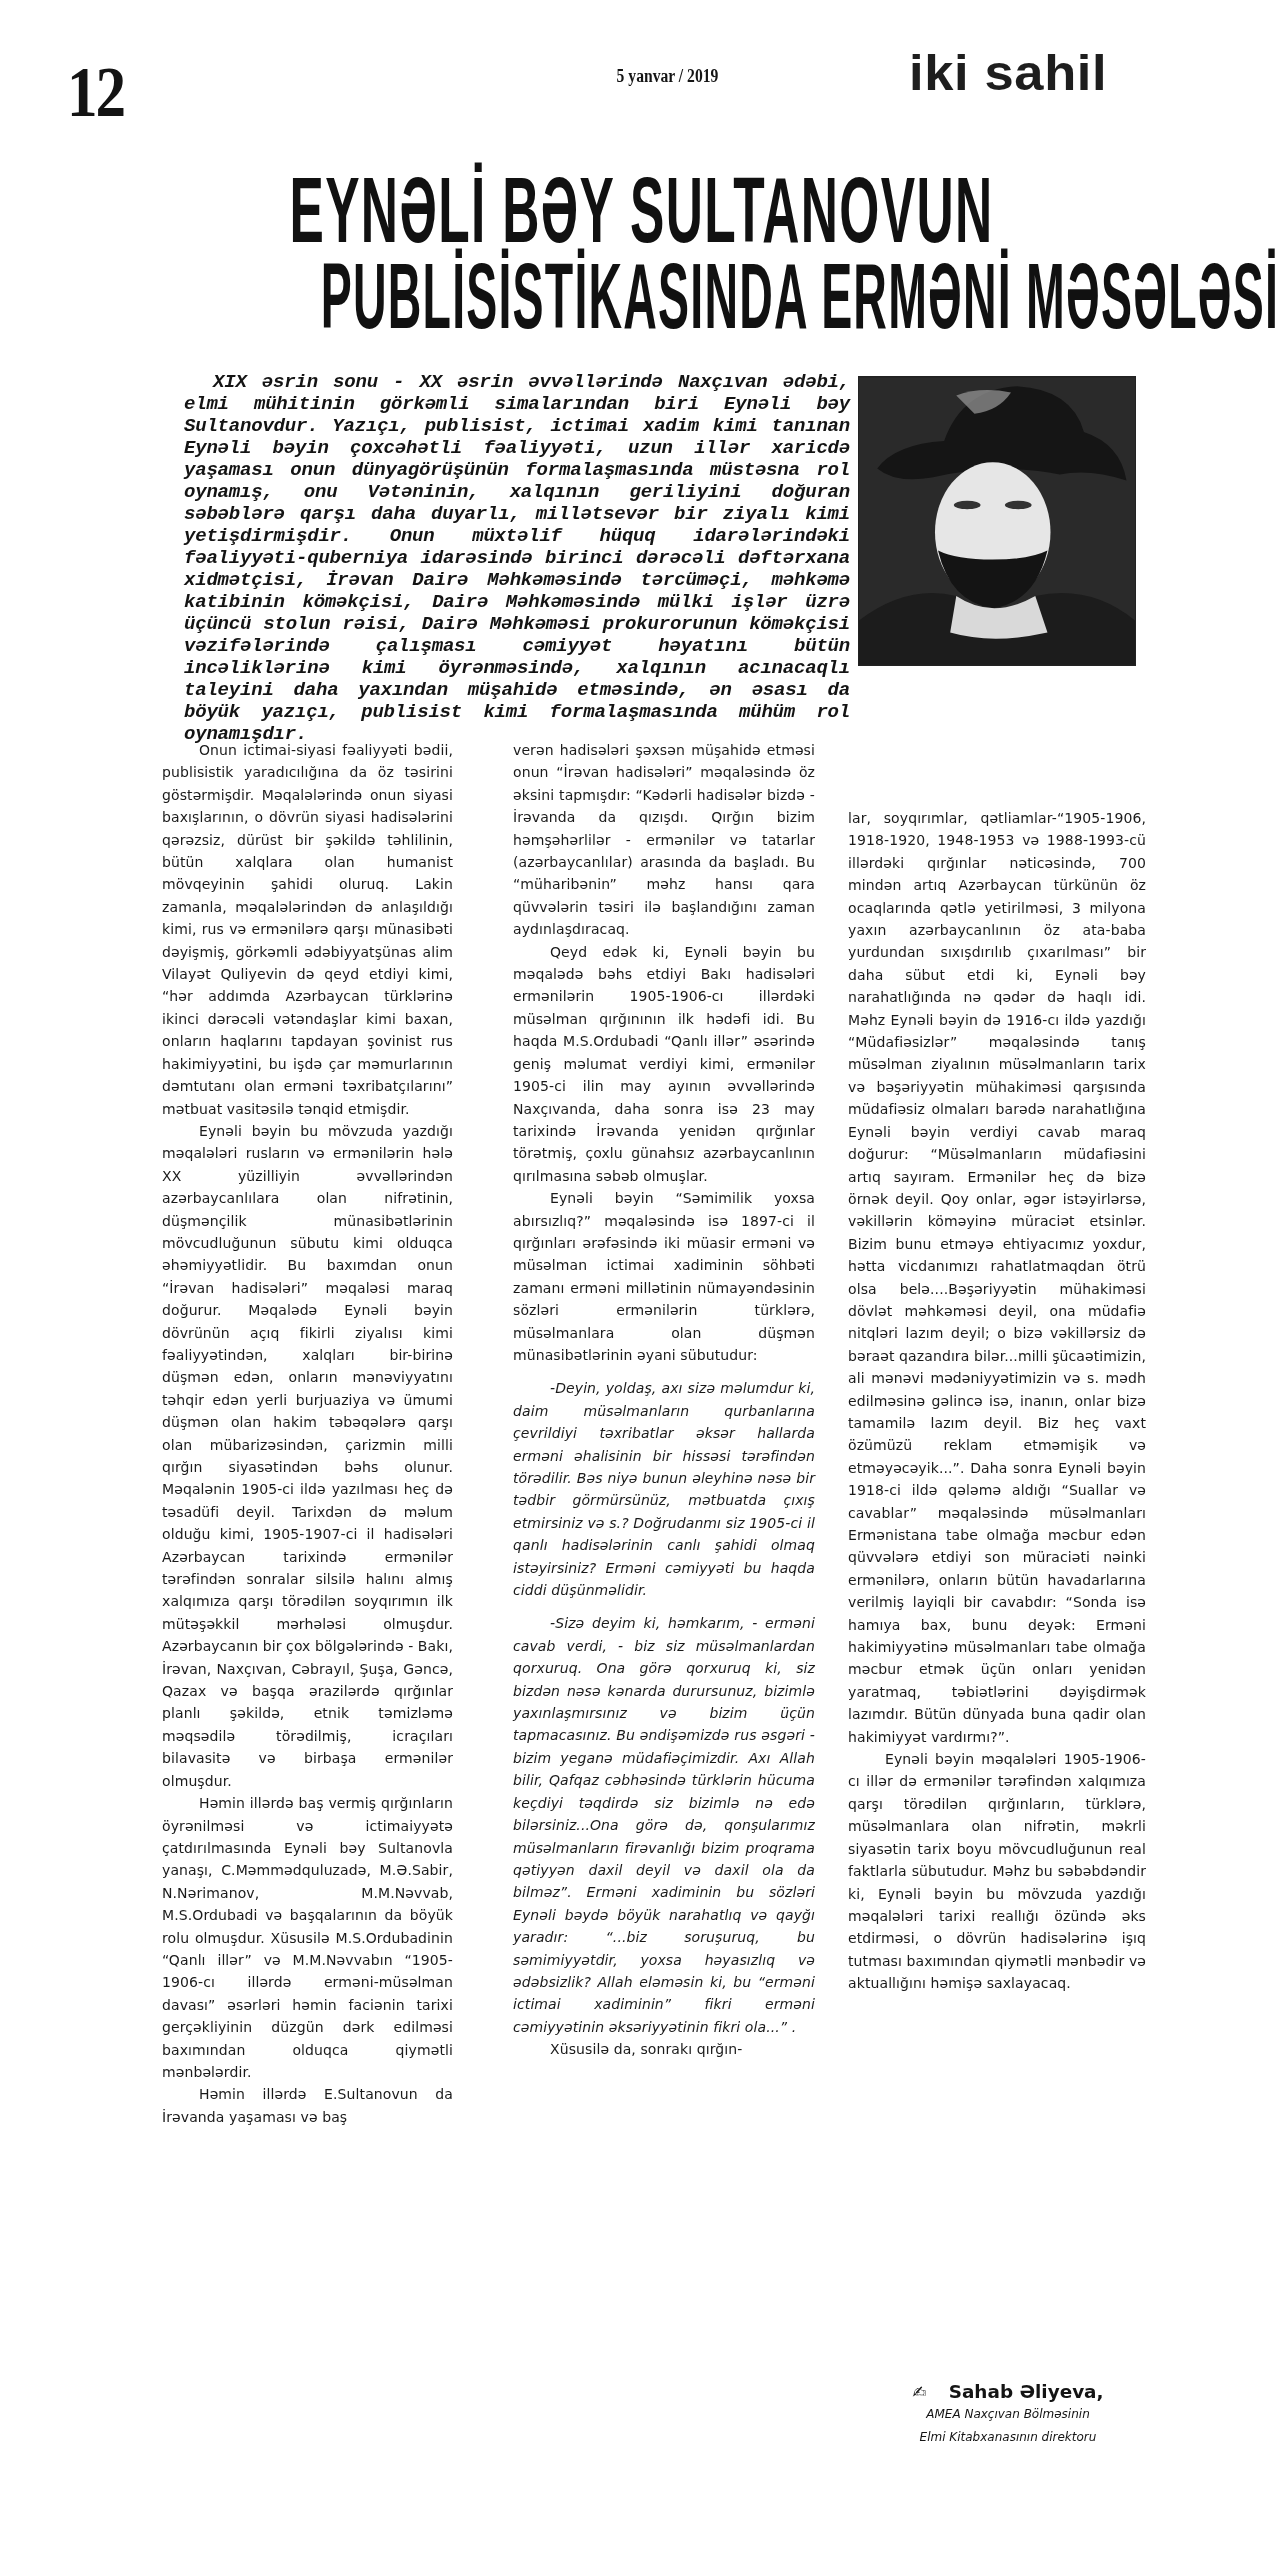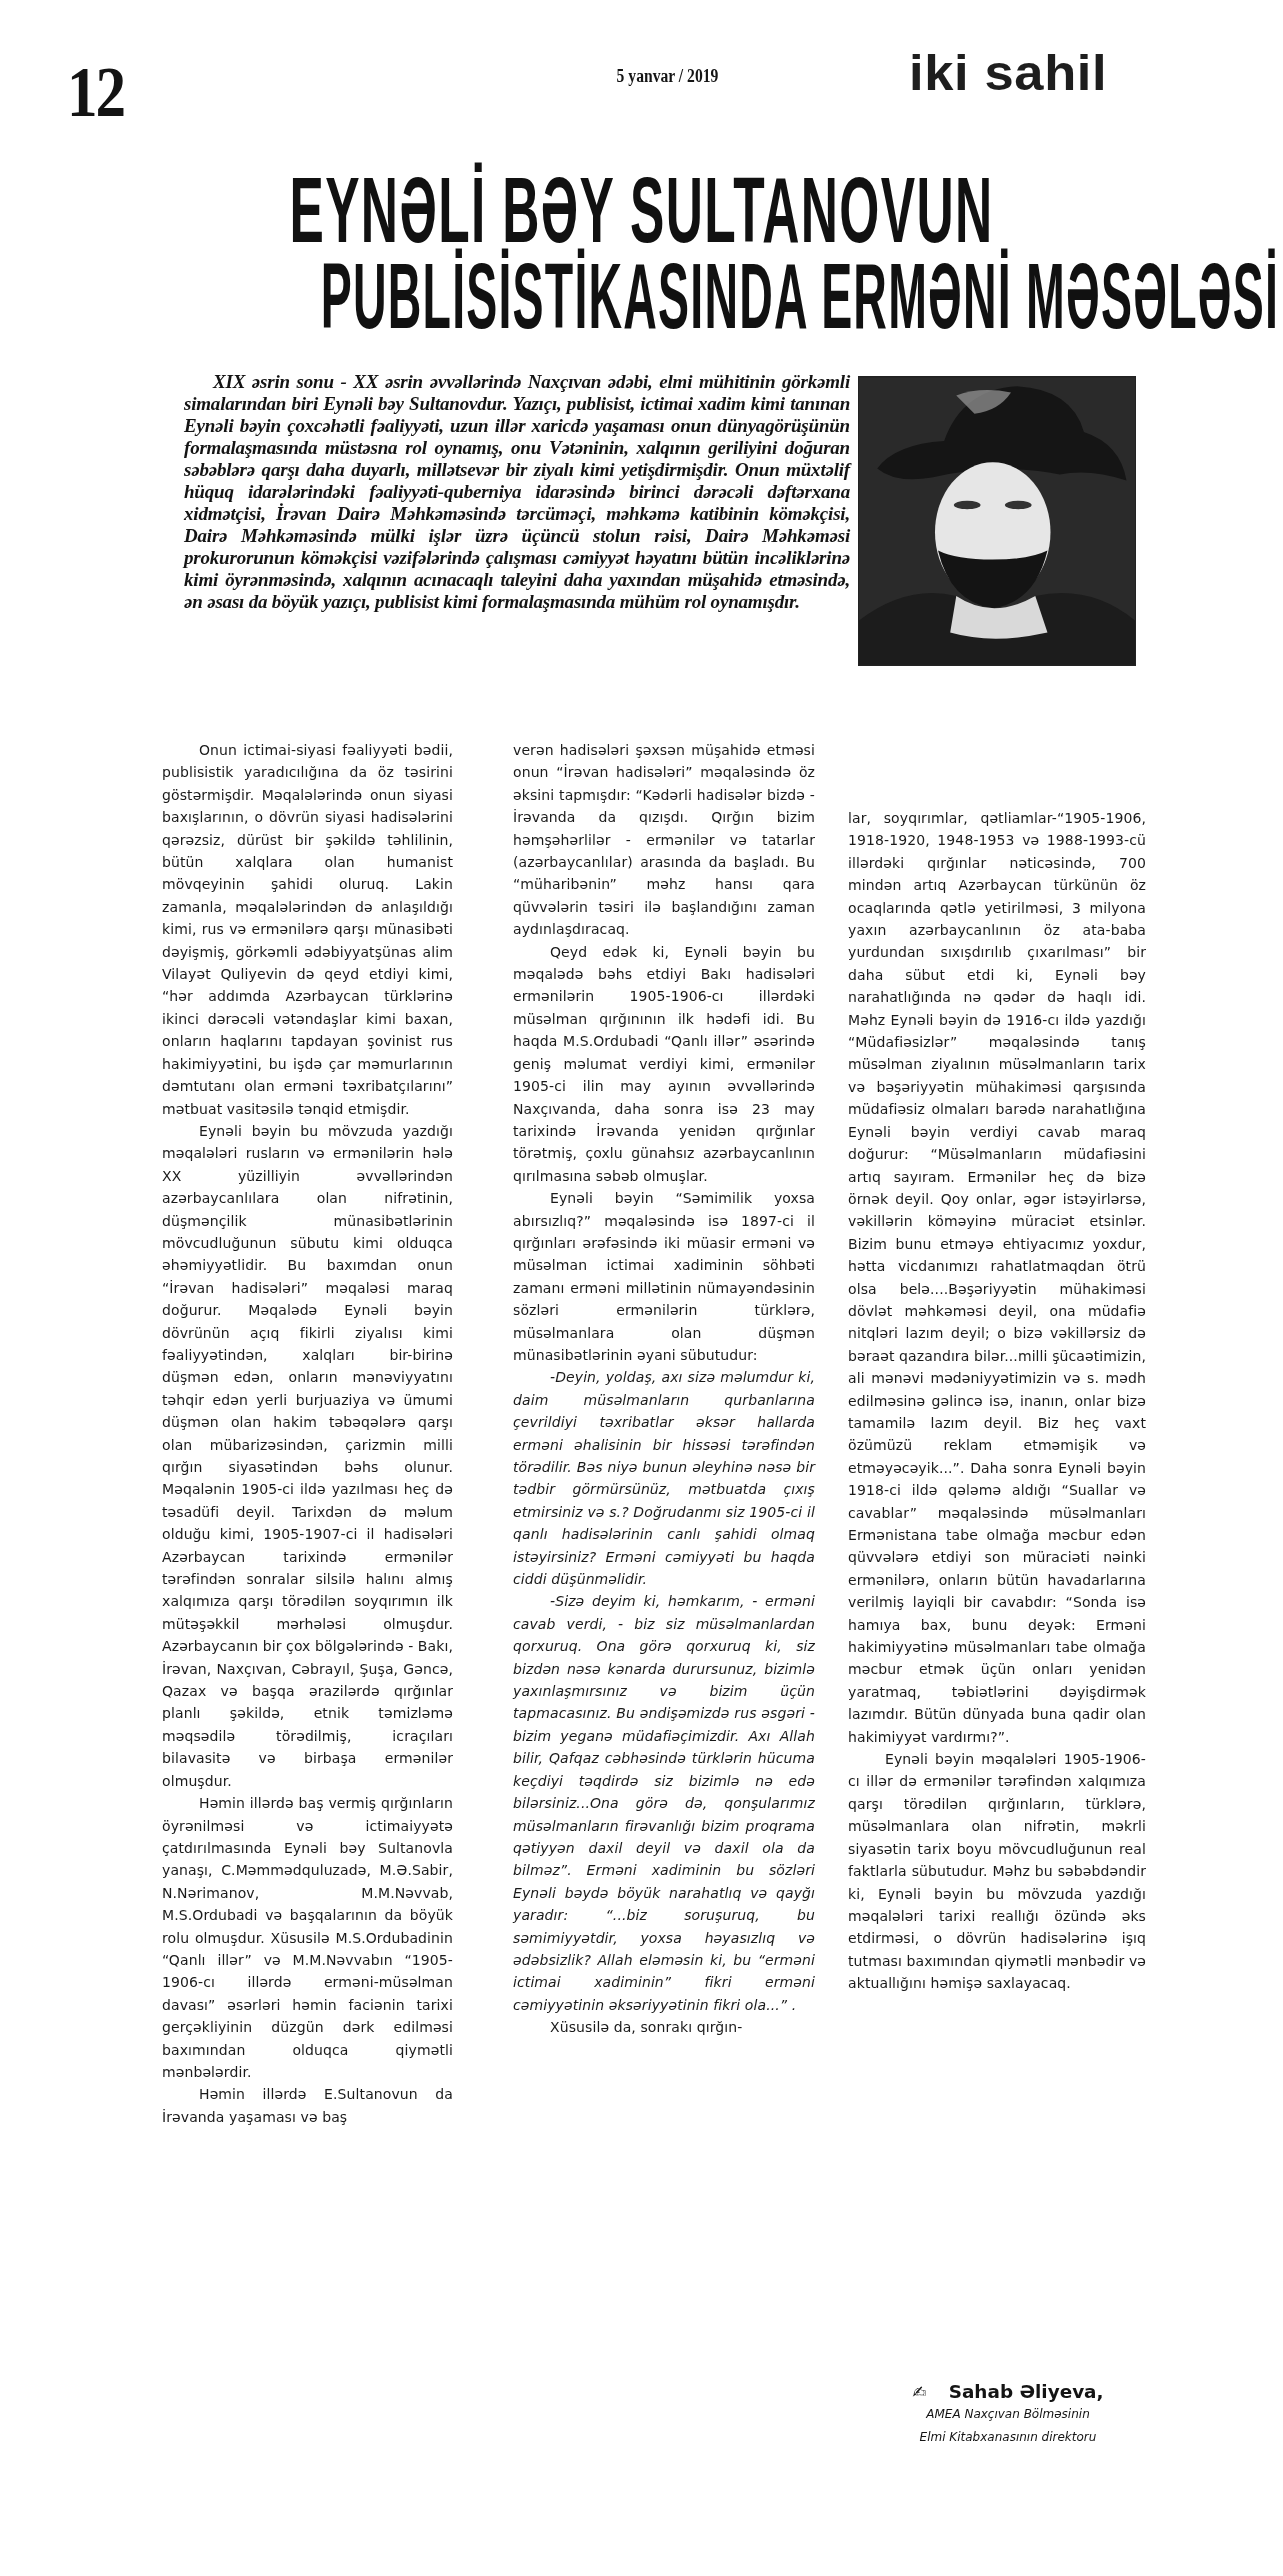--- a/index.html
+++ b/index.html
@@ -4,27 +4,27 @@
 <style>
   html, body { margin: 0; padding: 0; background: #ffffff; }
   body { width: 1283px; height: 2576px; position: relative; overflow: hidden; color: #141414; font-family: "DejaVu Sans", sans-serif; }
   .abs { position: absolute; }
   #page-number { left: 67px; top: 56px; font-family: "Liberation Serif", serif; font-weight: bold; font-size: 72px; line-height: 1; letter-spacing: -2.4px; transform: scaleX(0.85); transform-origin: left top; }
   #issue-date { left: 588px; top: 66px; width: 159px; text-align: center; font-family: "Liberation Serif", serif; font-weight: bold; font-size: 18.4px; transform: scaleX(0.85); }
   #masthead { left: 909px; top: 48px; font-family: "Liberation Sans", sans-serif; font-weight: 900; font-size: 50px; line-height: 1; letter-spacing: 0.6px; color: #1e1e1e; transform: scaleX(1.05); transform-origin: left top; }
   .headline-line { left: 0; width: 1283px; text-align: center; font-family: "Liberation Sans", sans-serif; font-weight: bold; color: #111; white-space: nowrap; line-height: 1; }
   #headline-1 { top: 164px; font-size: 92px; letter-spacing: 2.4px; transform: scaleX(0.56); }
   #headline-2 { top: 250px; font-size: 93px; letter-spacing: 2.4px; transform: scaleX(0.5); }
-  #lead { left: 184px; top: 371px; width: 666px; font-family: Liberation Serif, serif; font-style: italic; font-weight: bold; font-size: 19px; line-height: 22px; text-align: justify; text-indent: 29px; letter-spacing: -0.2px; }
+  #lead { left: 184px; top: 371px; width: 666px; font-family: Liberation Mono, monospace; font-style: italic; font-weight: bold; font-size: 19px; line-height: 22px; text-align: justify; text-indent: 29px; letter-spacing: -0.2px; }
   #portrait { left: 858px; top: 376px; width: 278px; height: 290px; background: radial-gradient(ellipse 73px 92px at 48% 55%, #e8e8e8 0%, #bdbdbd 35%, #3a3a3a 70%, #1a1a1a 100%); border: 1.2px solid #222; box-sizing: border-box; overflow: hidden; }
   #portrait svg { width: 100%; height: 100%; display: block; }
   .column { font-family: "DejaVu Sans", sans-serif; font-size: 14px; line-height: 22.4px; text-align: justify; letter-spacing: 0.1px; color: #1a1a1a; }
   .column p { margin: 0; text-indent: 37px; hyphens: manual; }
   .column p.no-indent { text-indent: 0; }
-  .column p.quote { font-style: italic; }
+  .column p.quote { font-style: italic; margin-top: 11px; }
   #col-left { left: 162px; top: 739px; width: 291px; }
   #col-middle { left: 513px; top: 739px; width: 302px; }
   #col-right { left: 848px; top: 807px; width: 298px; }
   #signature { left: 869px; top: 2380px; width: 278px; text-align: center; }
   #author-name { font-family: "DejaVu Sans", sans-serif; font-weight: bold; font-size: 18.4px; line-height: 23px; }
   #author-role-1, #author-role-2 { font-family: "DejaVu Sans", sans-serif; font-style: italic; font-size: 12px; line-height: 23px; }
   #pen-icon { display: inline-block; font-size: 17px; margin-right: 22px; }
 </style>
 </head>
 <body>

